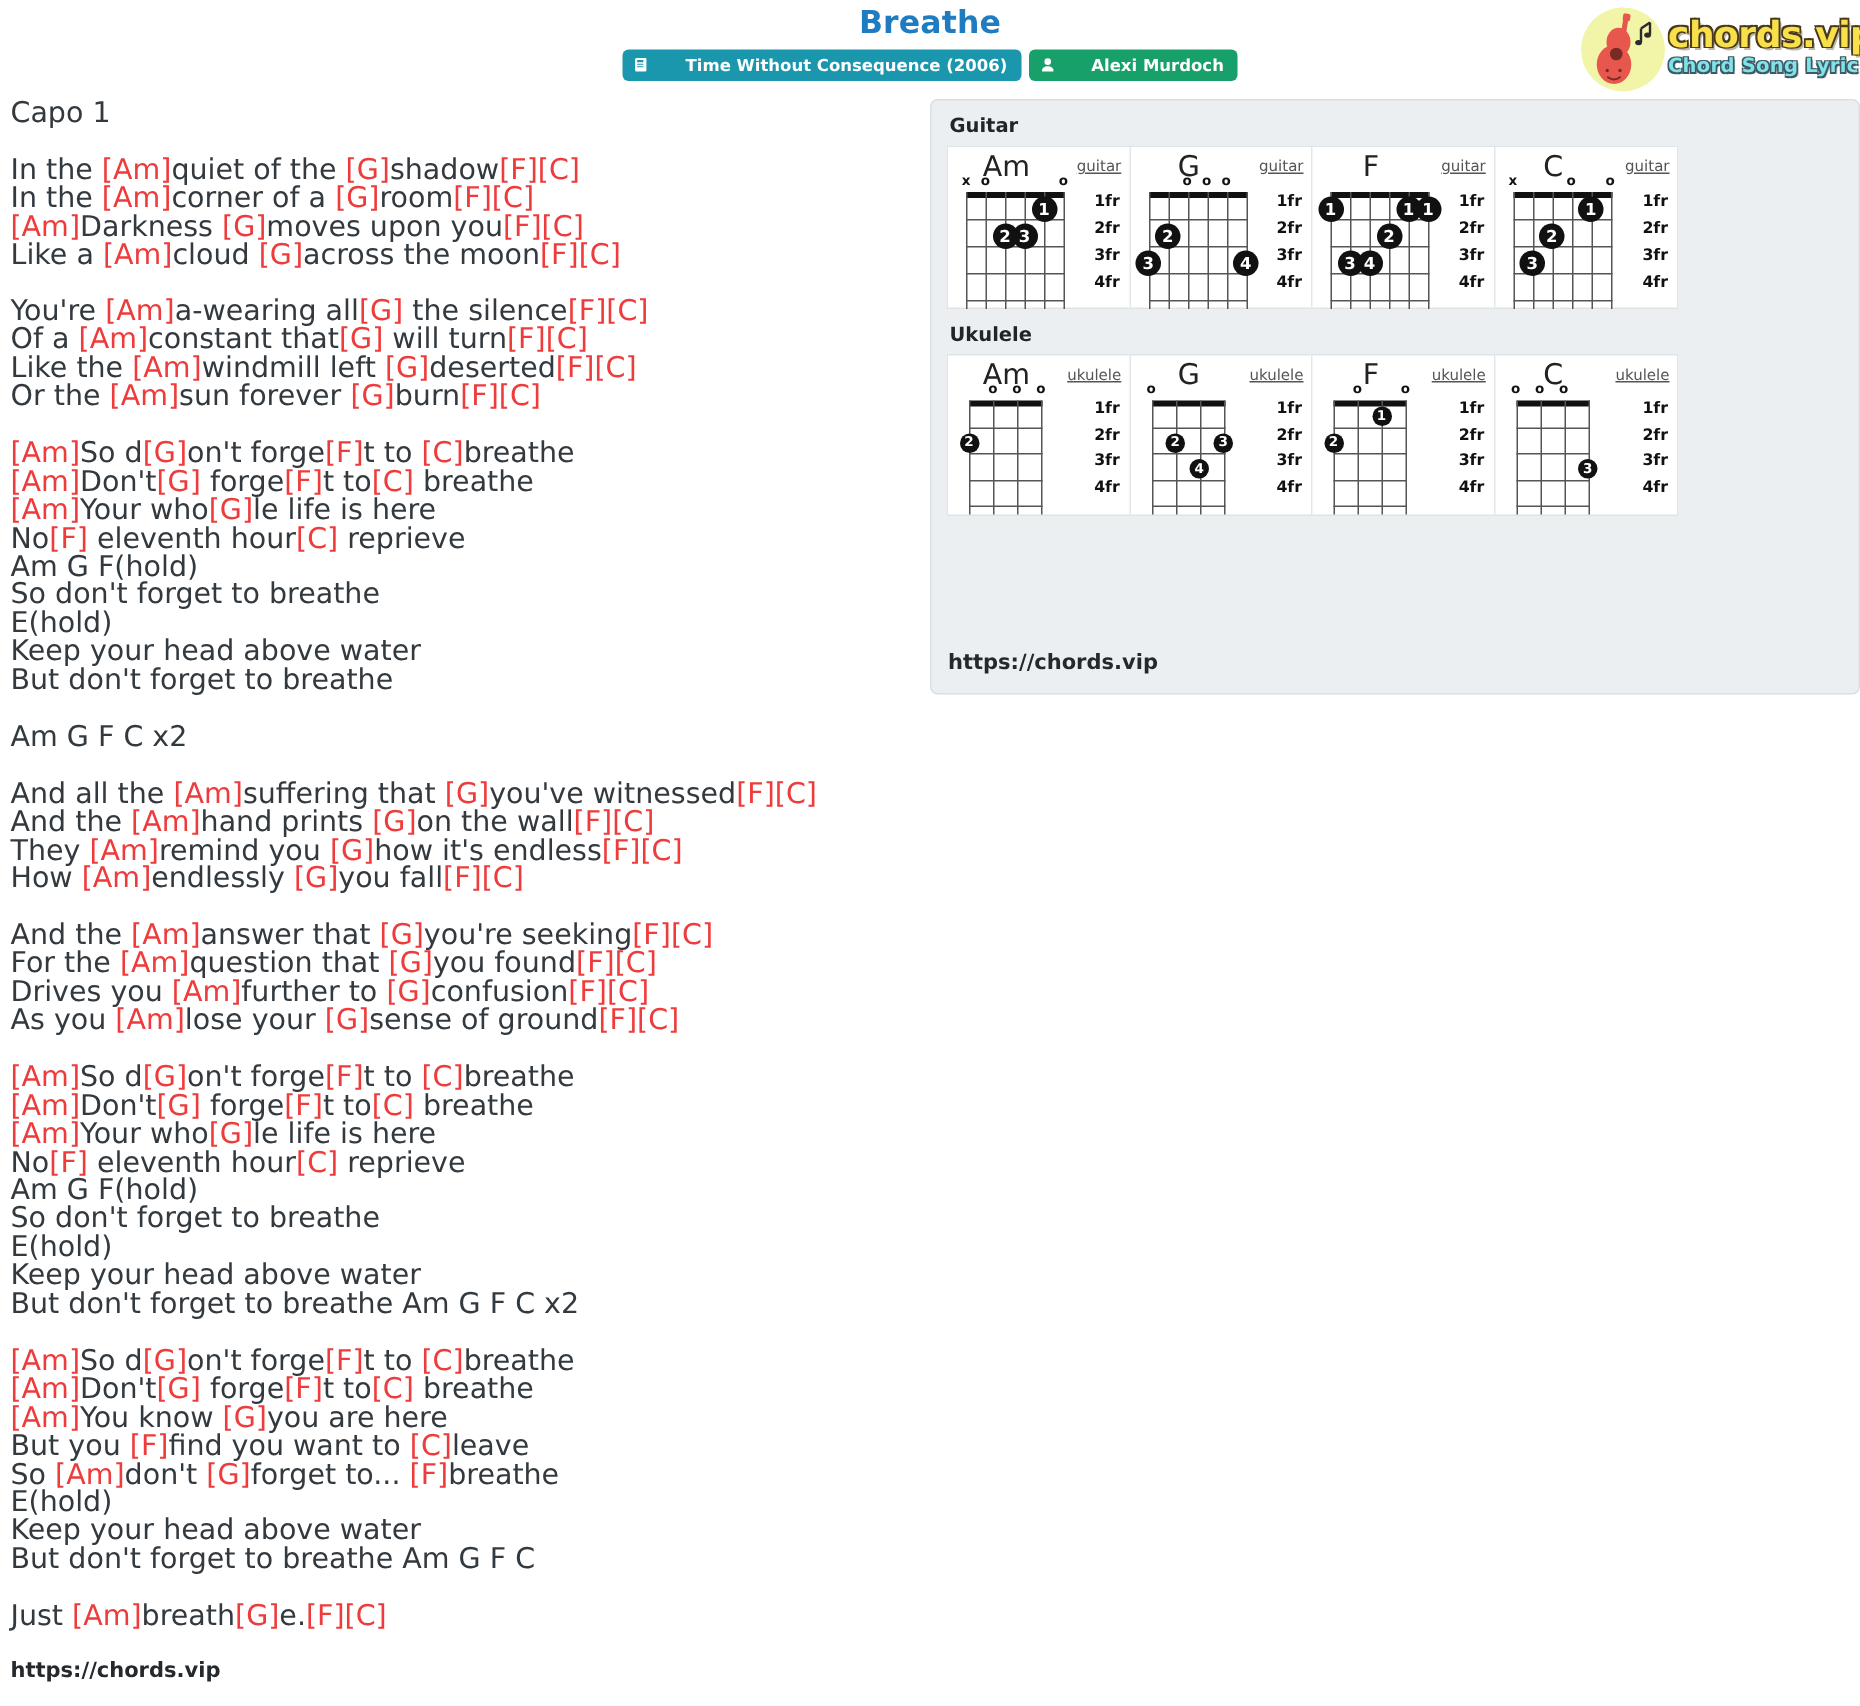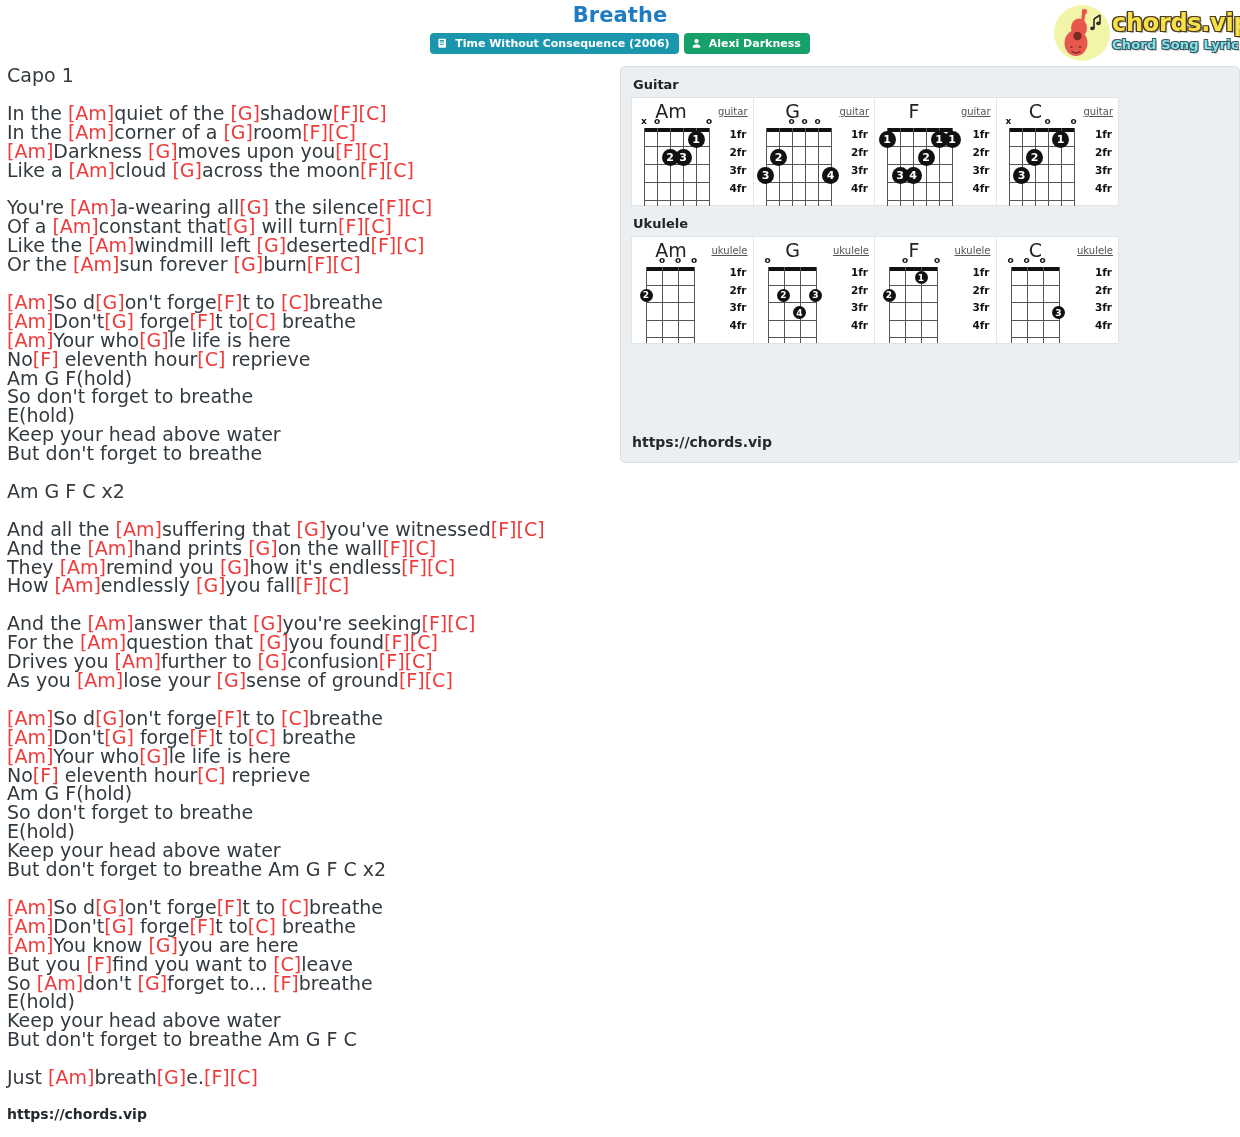--- a/index.html
+++ b/index.html
@@ -21,21 +21,21 @@
     font-size: 21px;
     font-weight: bold;
     padding-top: 3px;
     letter-spacing: 0.1px;
   }
   .badges {
     display: flex; justify-content: center; align-items: center;
     gap: 5px; margin-top: 6px;
   }
   .badge {
-    display: inline-flex; align-items: center; gap: 7px;
+    display: inline-flex; align-items: center; gap: 24px;
     color: #fff; font-size: 11px; font-weight: bold;
     padding: 4px 9px 4px 7px; border-radius: 4px;
     white-space: nowrap;
   }
   .badge.album { background: #1a97ad; }
   .badge.artist { background: #18a06a; }
   .badge svg { display: block; }
 
   
   .logo {
@@ -172,21 +172,21 @@
           <path fill="#fff" d="M3 1h9a1 1 0 0 1 1 1v11a1 1 0 0 1-1 1H3.5A1.5 1.5 0 0 1 2 12.5v-10A1.5 1.5 0 0 1 3.5 1zM4 3v2h6V3H4zm0 3.5v1h6v-1H4zm0 2.5v1h6V9H4z"></path>
         </svg>
         <span>Time Without Consequence (2006)</span>
       </span>
 
       <span class="badge artist">
         <svg width="11" height="11" viewBox="0 0 16 16">
           <circle cx="8" cy="4.5" r="3.2" fill="#fff"></circle>
           <path fill="#fff" d="M8 9c3.2 0 5.5 1.8 5.5 3.7V14h-11v-1.3C2.5 10.8 4.8 9 8 9z"></path>
         </svg>
-        <span>Alexi Darkness</span>
+        <span>Alexi Murdoch</span>
       </span>
     </div>
 
     <div class="logo">
       <div class="logo-circle">
         <svg width="56" height="56" viewBox="0 0 56 56">
           <ellipse cx="22" cy="38" rx="11.5" ry="13" fill="#e8574e"></ellipse>
           <ellipse cx="25" cy="23" rx="8" ry="9.5" fill="#e8574e"></ellipse>
           <circle cx="23.5" cy="31" r="4.2" fill="#7a2a24"></circle>
           <rect x="27" y="7" width="3.4" height="16" rx="1.4" fill="#e8574e" transform="rotate(9 28 15)"></rect>

